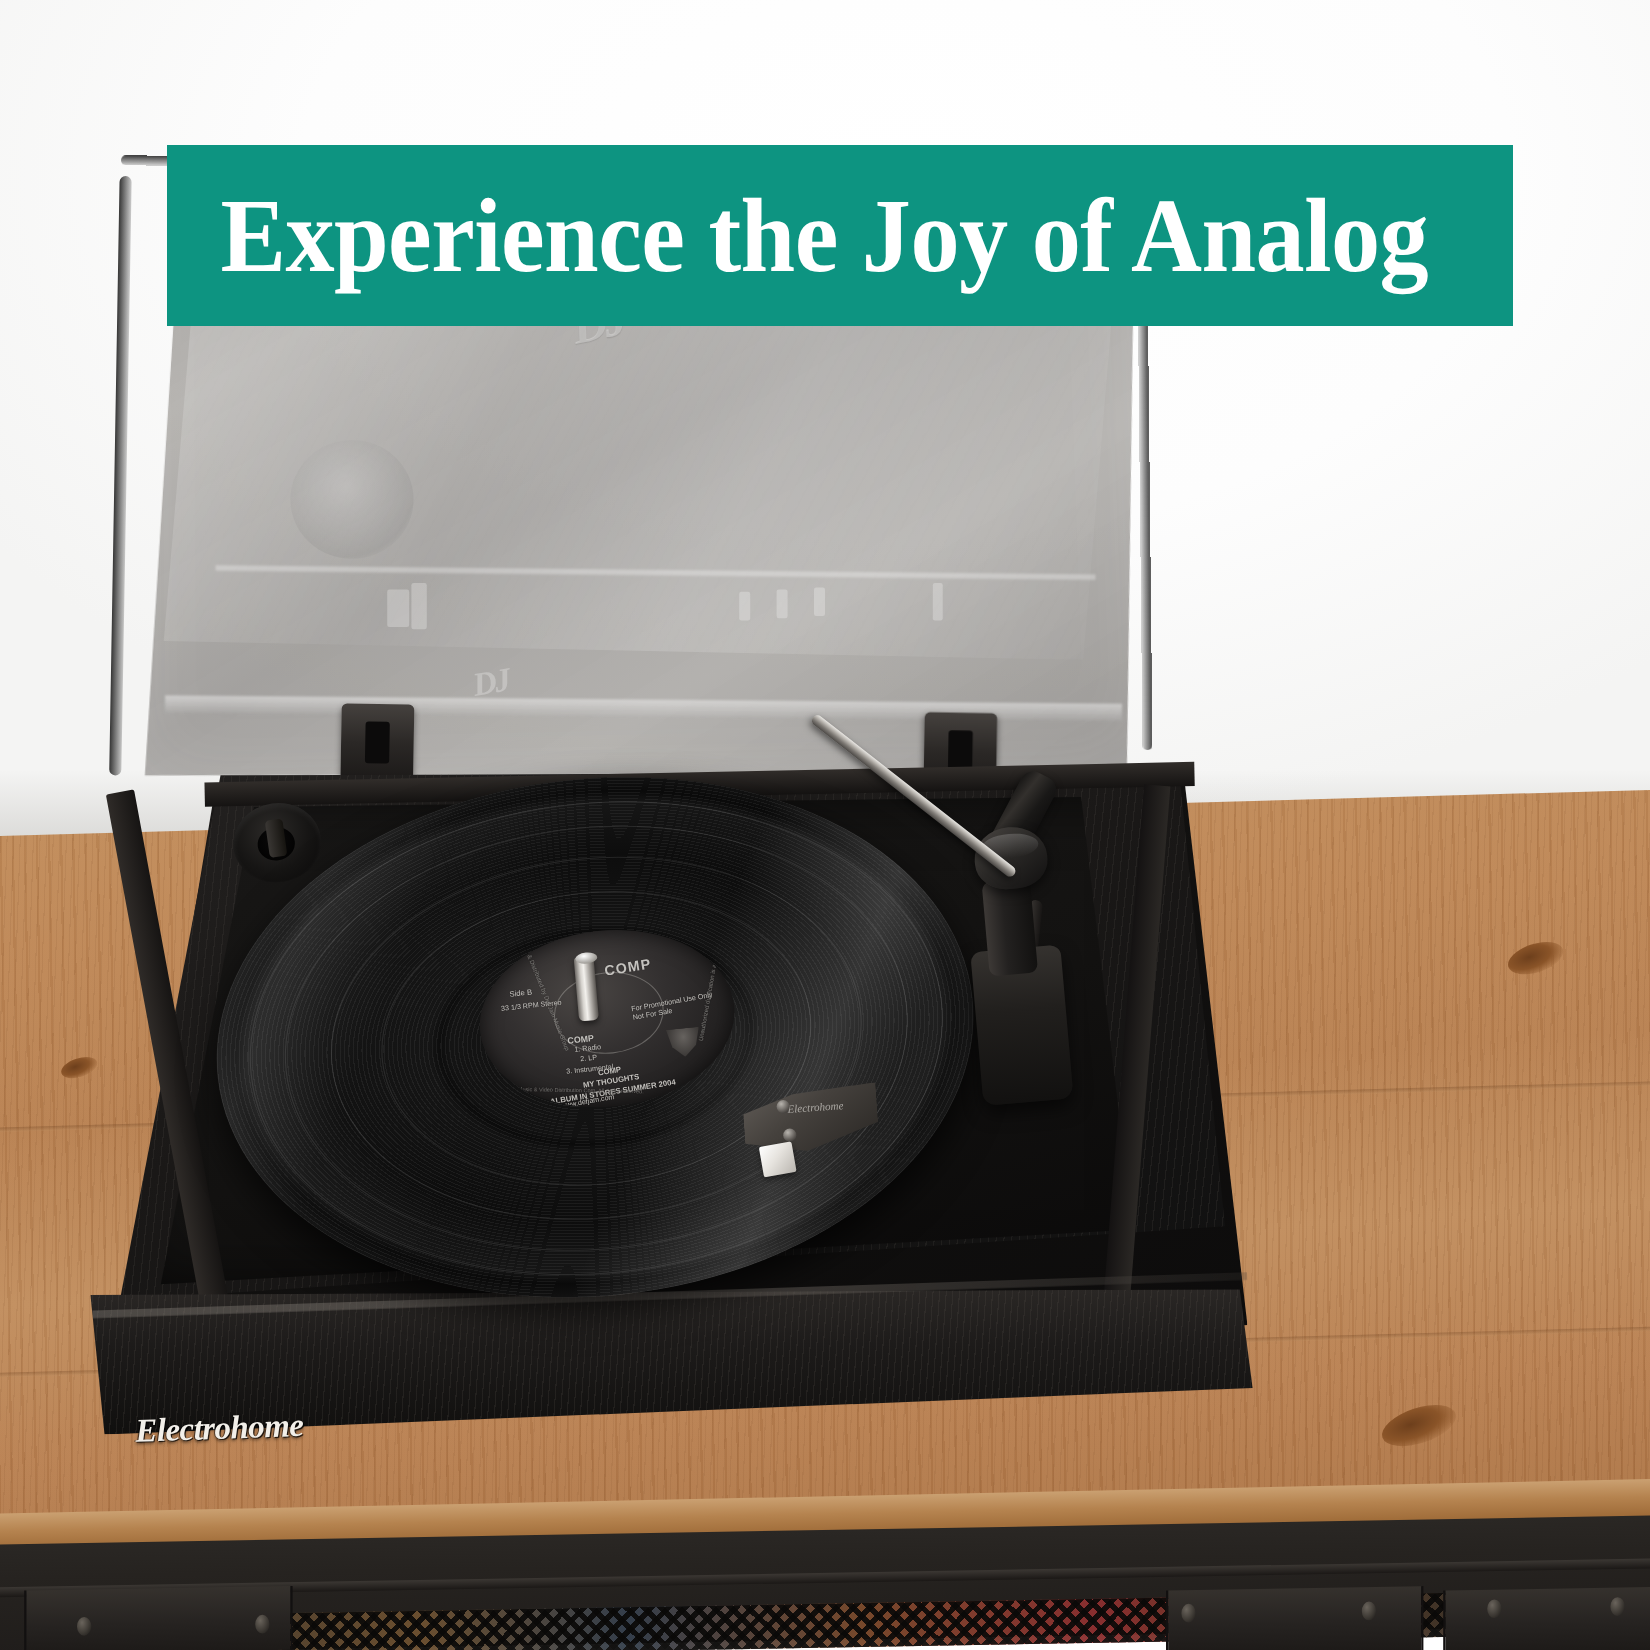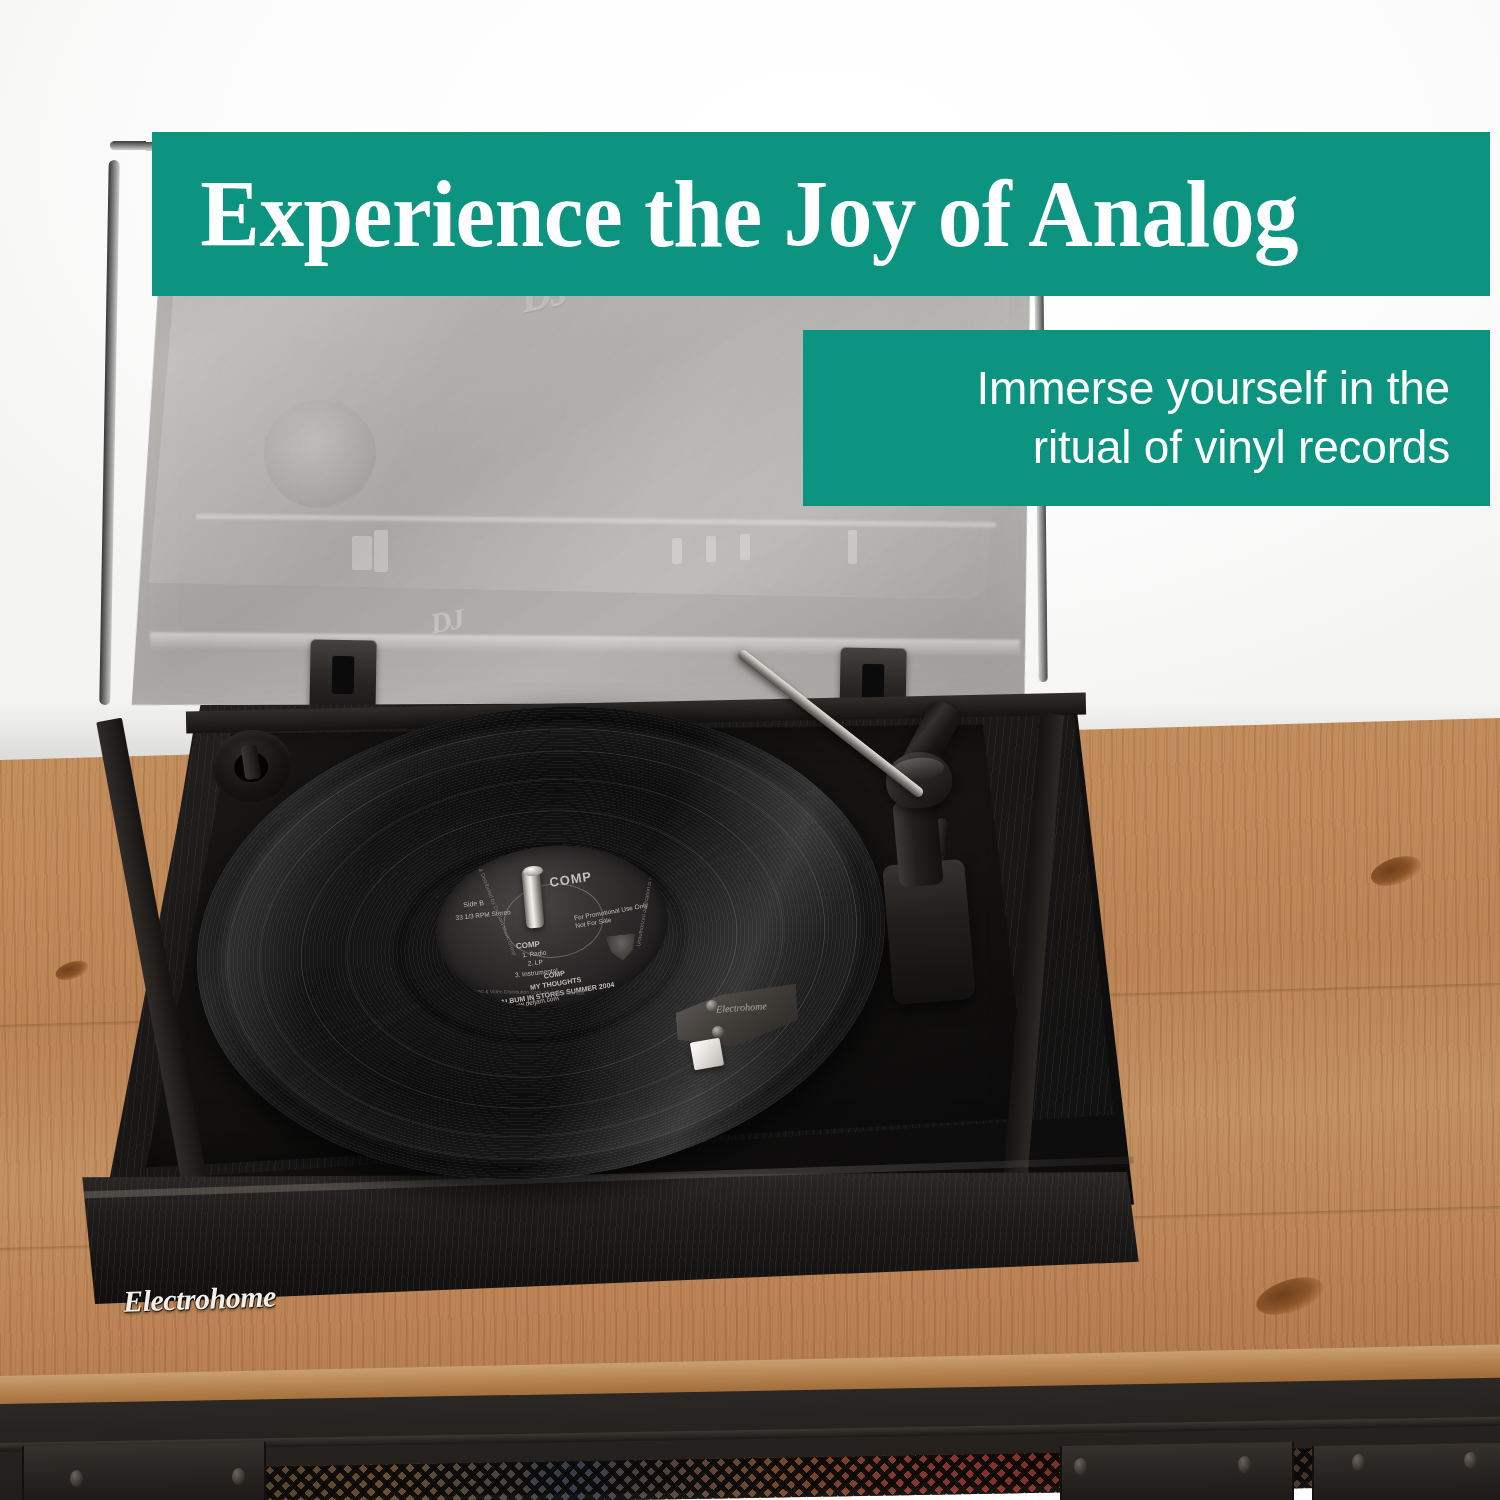--- a/index.html
+++ b/index.html
@@ -488,21 +488,21 @@
   }
 
   
   .banner {
     position: absolute;
     display: flex;
     align-items: center;
   }
   #headline-banner {
     left: 152px; top: 132px;
-    width: 1338px; height: 164px;
+    width: 1223px; height: 164px;
     background: var(--teal, #0d9481);
     text-align: center;
   }
   #headline-text {
     font-family: "Liberation Serif", serif;
     font-weight: bold;
     font-size: 96px;
     line-height: 1;
     color: #ffffff;
     padding-left: 52px;
@@ -642,20 +642,14 @@
     <div class="headshell-mark">Electrohome</div>
     <div class="hs-screw" style="left:706px; top:1000px;"></div>
     <div class="hs-screw" style="left:712px; top:1026px;"></div>
     <div class="stylus-body"></div>
   </div>
 
   <div class="banner" id="headline-banner">
     <div id="headline-text">Experience the Joy of Analog</div>
   </div>
 
-  <div class="banner" id="subtitle-banner">
-    <div id="subtitle-text">
-      <span>Immerse yourself in the</span><br>
-      <span>ritual of vinyl records</span>
-    </div>
-  </div>
 
 </div>
 
 </body></html>

